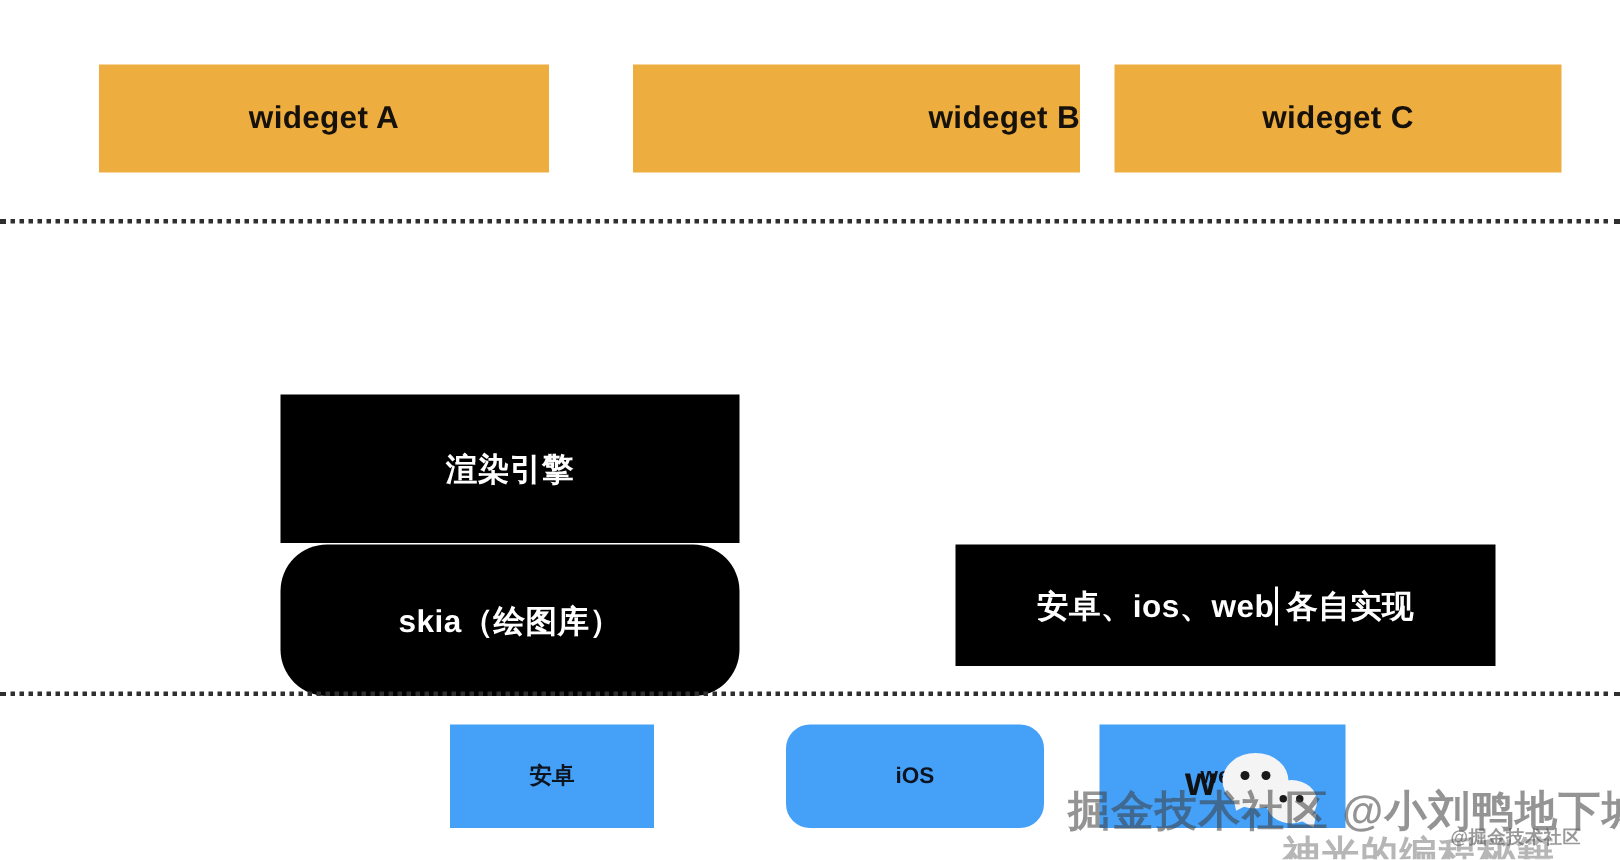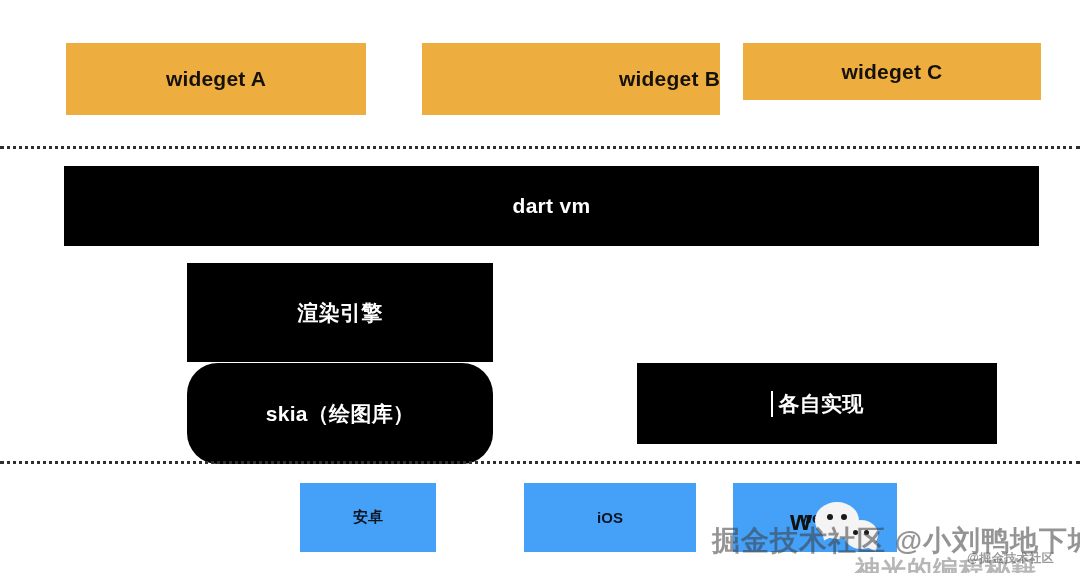--- a/index.html
+++ b/index.html
@@ -179,51 +179,49 @@
 <div id="canvas">
 
   <div class="box widget-box" style="left:66px; top:43px; width:300px; height:72px;">
     <span>wideget A</span>
   </div>
 
   <div class="box widget-box" style="left:422px; top:43px; width:298px; height:72px;justify-content:flex-end;">
     <span>wideget B</span>
   </div>
 
-  <div class="box widget-box" style="left:743px; top:43px; width:298px; height:57px;">
+  <div class="box widget-box" style="left:743px; top:43px; width:298px; height:72px;">
     <span>wideget C</span>
   </div>
 
   <div class="divider" style="top:146px;"></div>
 
-  <div class="box engine-box wide" style="left:64px; top:166px; width:975px; height:80px;">
-    <span>dart vm</span>
-  </div>
 
   <div class="box engine-box" style="left:187px; top:263px; width:306px; height:99px;">
     <span>渲染引擎</span>
   </div>
 
 
   <div class="box engine-box" style="left:187px; top:363px; width:306px; height:101px;border-radius:31px;">
     <span>skia（绘图库）</span>
   </div>
 
   <div class="box engine-box" style="left:637px; top:363px; width:360px; height:81px;">
+    <span>安卓、ios、web</span>
       <span class="caret"></span>
       <span>各自实现</span>
   </div>
 
   <div class="divider" style="top:461px;"></div>
 
   <div class="box platform-box" style="left:300px; top:483px; width:136px; height:69px;">
     <span>安卓</span>
   </div>
 
-  <div class="box platform-box" style="left:524px; top:483px; width:172px; height:69px;">
+  <div class="box platform-box" style="left:524px; top:483px; width:172px; height:69px;border-radius:16px;">
     <span>iOS</span>
   </div>
 
   <div class="box platform-box" style="left:733px; top:483px; width:164px; height:69px;">
     <span>web</span>
   </div>
 
   <div class="wechat-logo">
     <span class="w-letter">w</span>
     <span class="bubble bubble-big">

